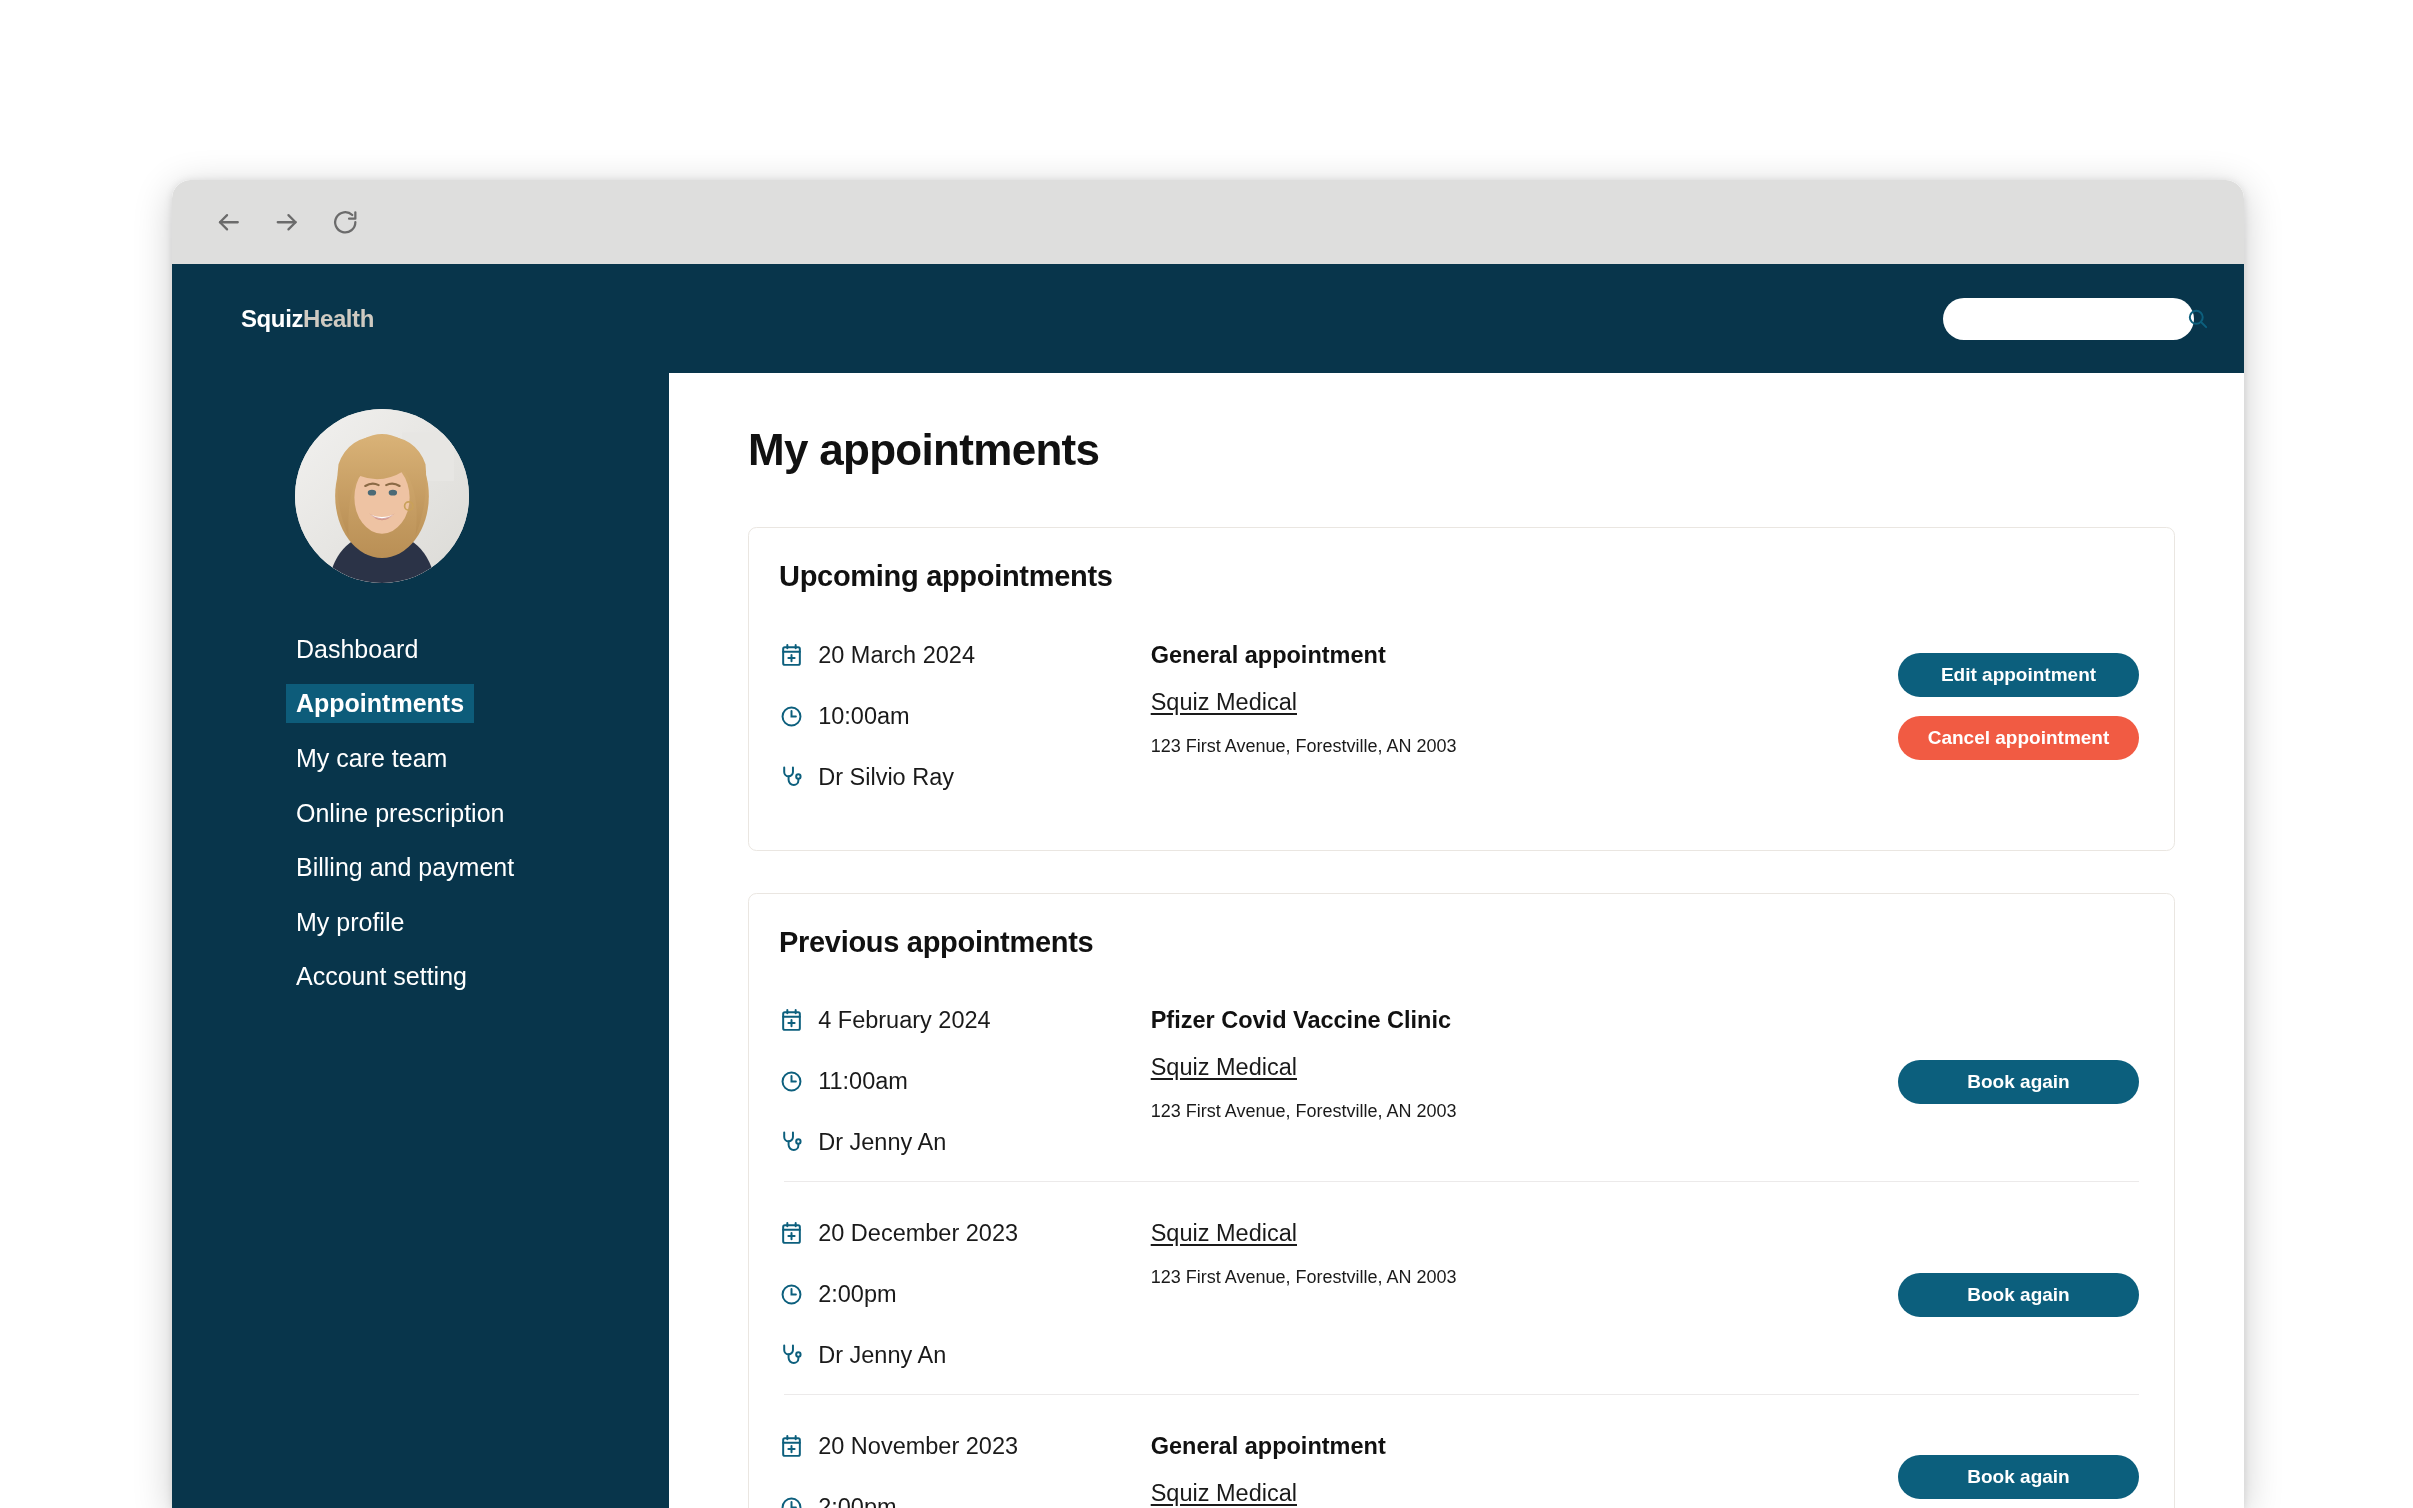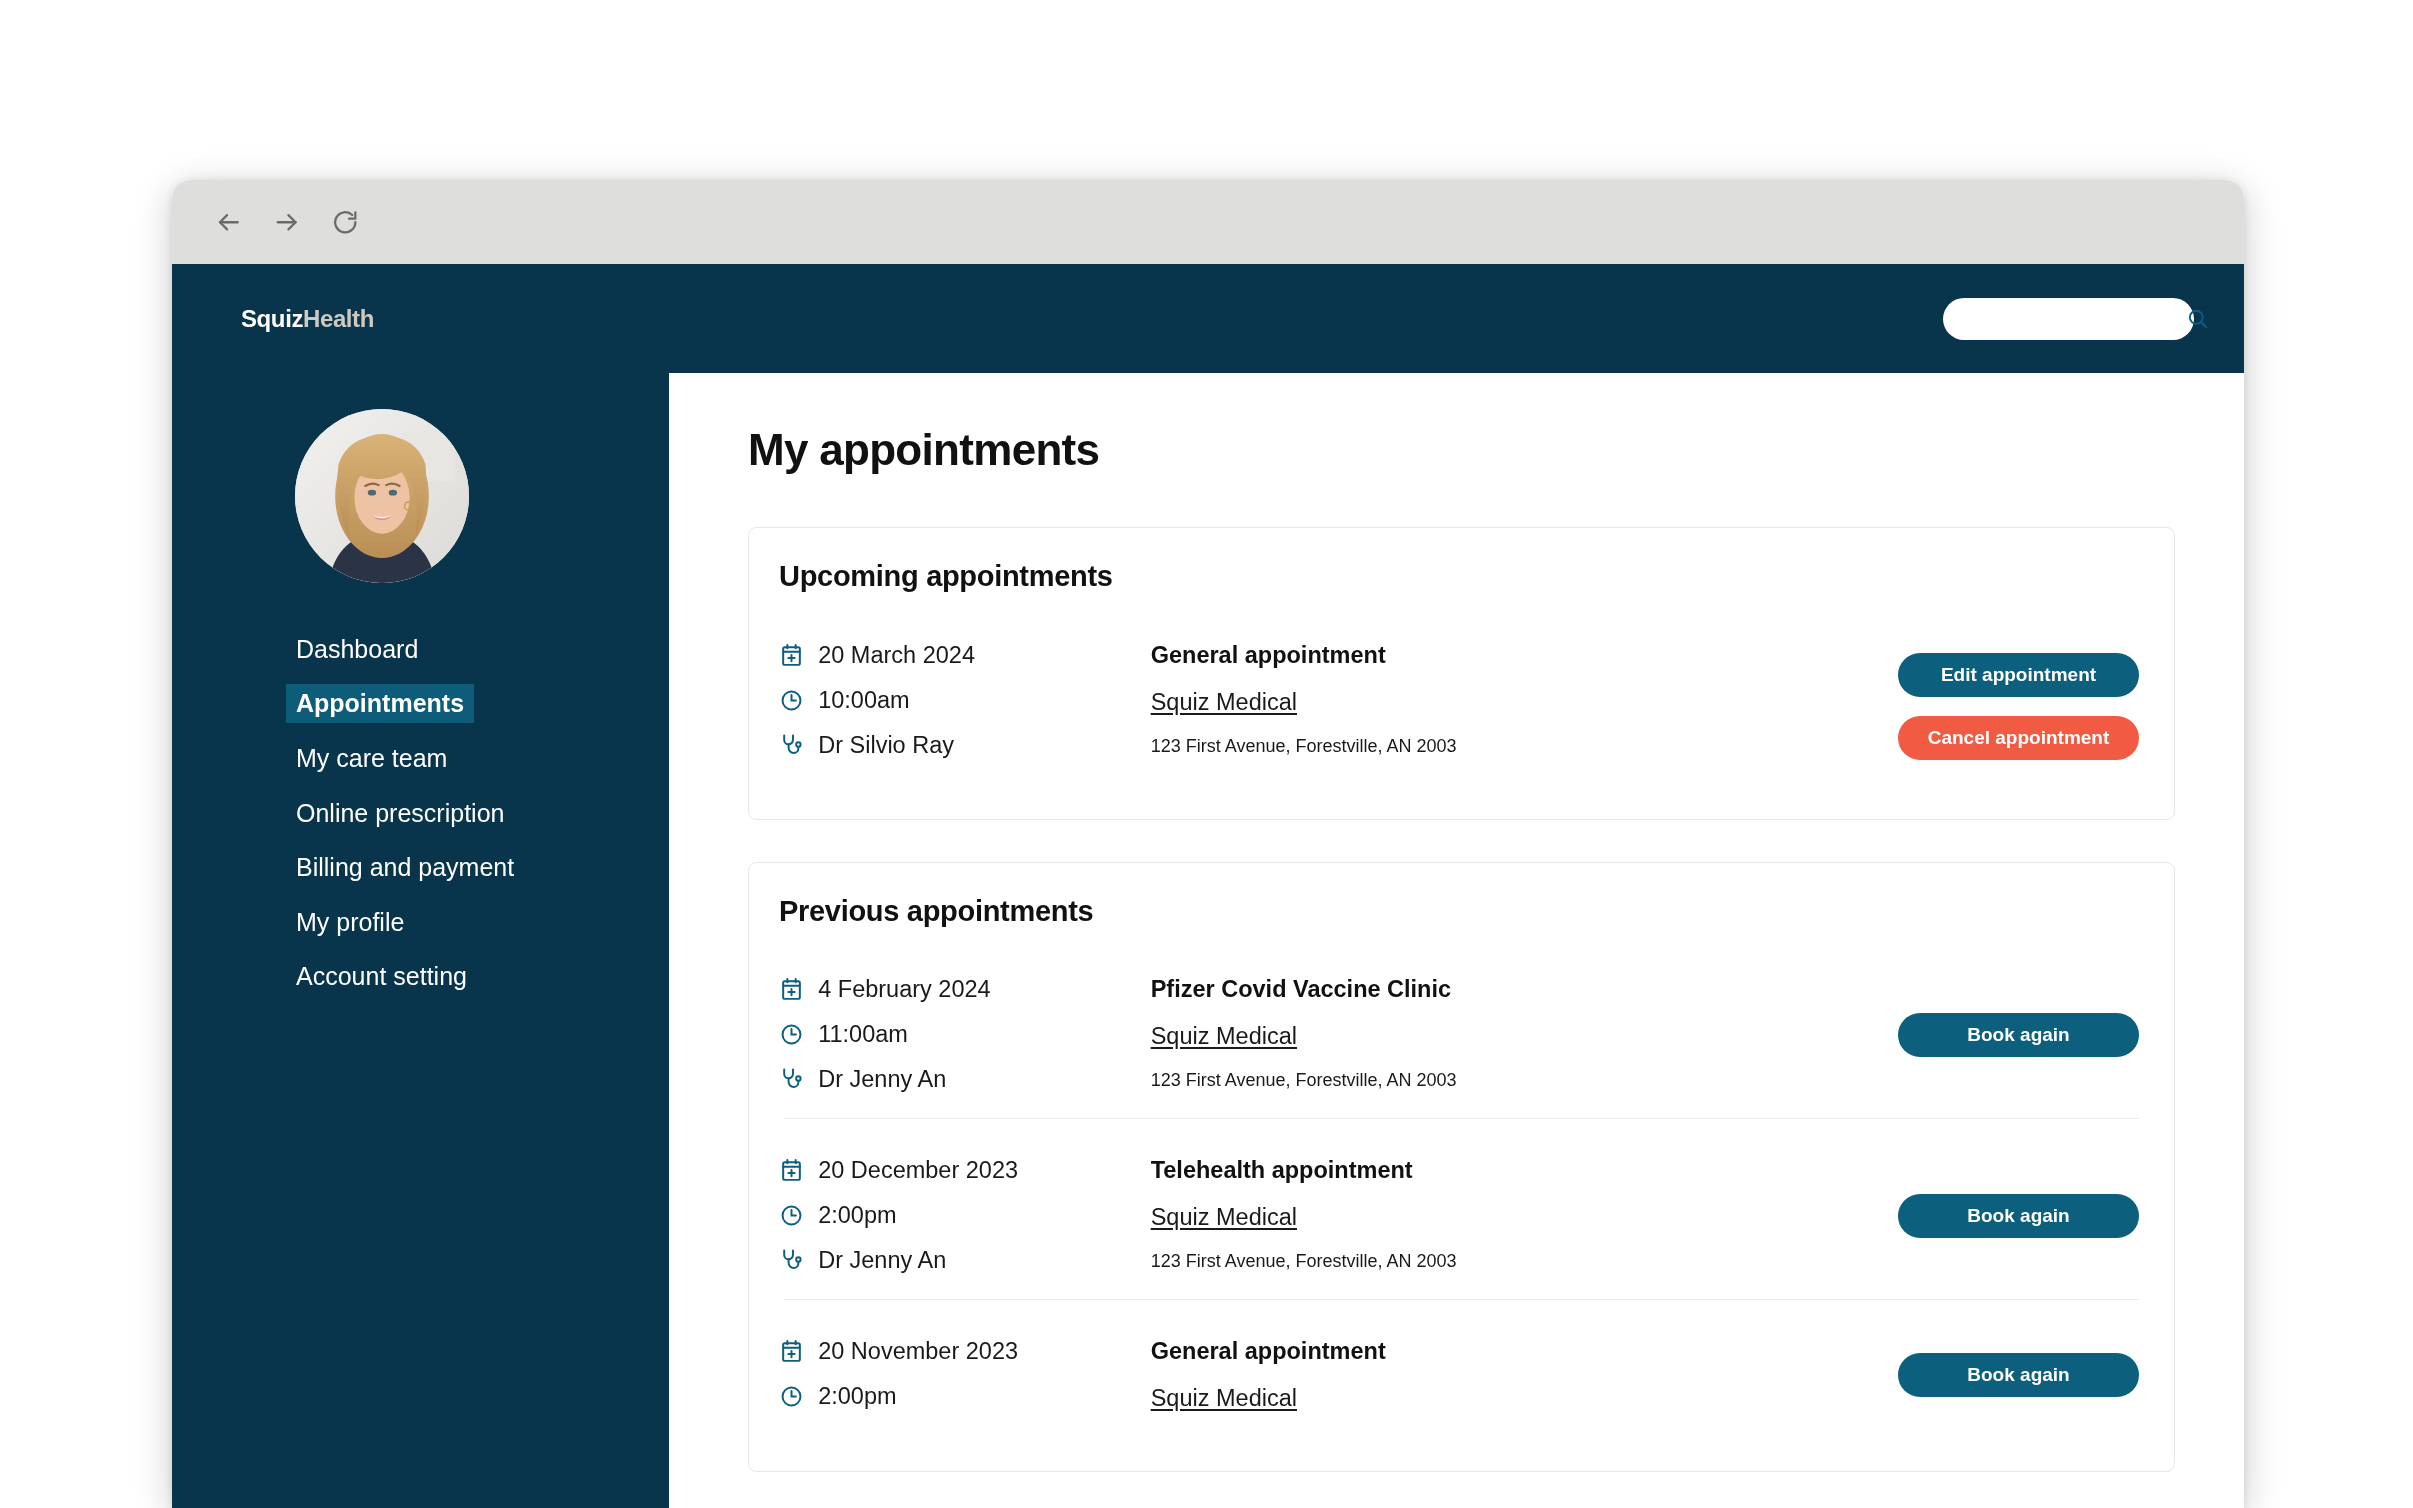--- a/index.html
+++ b/index.html
@@ -231,21 +231,21 @@
     top: 0; left: 5px; right: 5px;
     height: 0.8px;
     background: #eceaea;
   }
 
   .col-meta {
     width: 360px;
     flex: none;
     display: flex;
     flex-direction: column;
-    gap: 18px;
+    gap: 34px;
   }
   .meta-line {
     display: flex;
     align-items: center;
     gap: 14.2px;
     font-size: 23.5px;
     color: #1a1a1a;
     white-space: nowrap;
   }
   .meta-icon {
@@ -538,21 +538,20 @@
                     <svg width="25" height="25" viewBox="0 0 24 24" fill="none" stroke="currentColor" stroke-width="1.9" stroke-linecap="round" stroke-linejoin="round">
                         <path d="M5 2.5v4.2a4.2 4.2 0 0 0 8.4 0V2.5"></path>
                         <path d="M9.2 11v3.2a5 5 0 0 0 5 5 4.4 4.4 0 0 0 4.4-4.4v-1.3"></path>
                         <circle cx="18.6" cy="11" r="2.1"></circle>
                       </svg>
                   </span>
                   <span>Dr Jenny An</span>
                 </div>
               </div>
               <div class="col-detail">
-                <div class="detail-title">Telehealth appointment</div>
                 <a href="#" class="detail-link">Squiz Medical</a>
                 <div class="detail-addr">123 First Avenue, Forestville, AN 2003</div>
               </div>
               <div class="col-actions actions-centered">
                 <button class="btn btn-primary">Book again</button>
               </div>
             </div>
 
             <div class="appt-row divided">
               <div class="col-meta">

